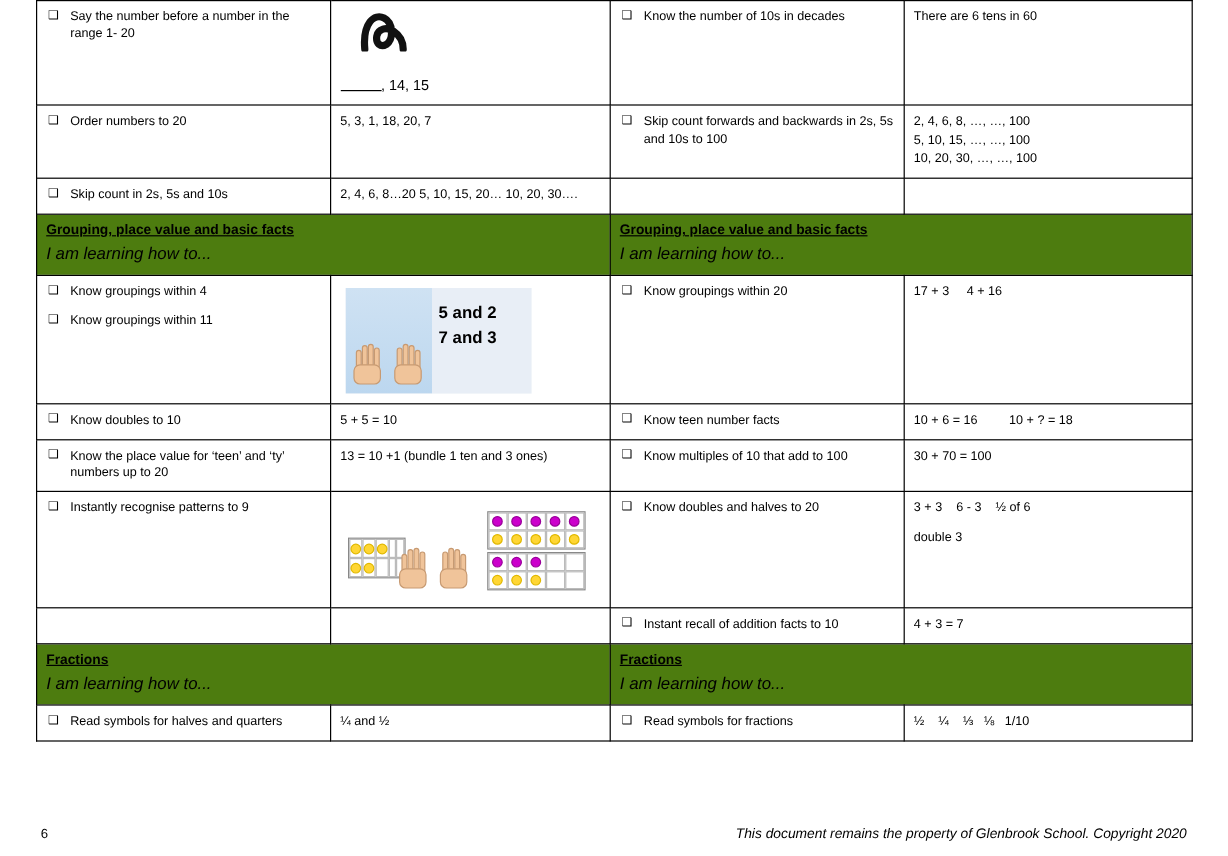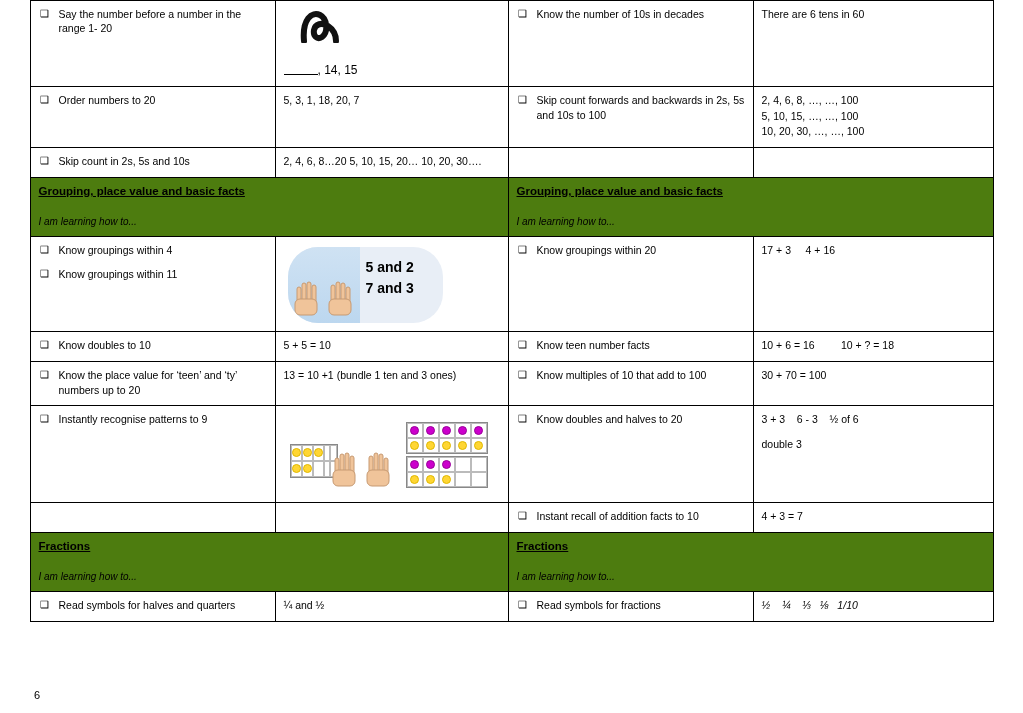--- a/index.html
+++ b/index.html
@@ -77,22 +77,22 @@
     background: #4d7c0f;
     padding: 8px 8px 9px 8px;
   }
   .section-title {
     font-weight: bold;
     text-decoration: underline;
     font-size: 11.5px;
   }
   .section-sub {
     font-style: italic;
-    font-size: 10px;
-    margin-top: 15px;
+    font-size: 14px;
+    margin-top: 1px;
   }
 
   
   .imgcell { padding: 4px 6px 6px 6px; }
 
   .curve-img {
     width: 44px;
     height: 34px;
     margin: 2px 0 0 14px;
   }
@@ -103,29 +103,28 @@
   .blank-line .ul {
     display: inline-block;
     width: 34px;
     border-bottom: 1px solid #000;
     height: 10px;
     vertical-align: -1px;
   }
 
   .hands-card {
     width: 155px;
-    height: 76px;
+    height: 88px;
     background: #e8eef6;
     display: flex;
     align-items: center;
     margin-top: 4px;
     margin-left: 4px;
     position: relative;
     overflow: hidden;
-    border-radius: 30px;
   }
   .hands-card .sky {
     position: absolute;
     left: 0; top: 0; bottom: 0;
     width: 72px;
     background: linear-gradient(#cfe2f3, #bcd7ef);
   }
   .hands-card .txt {
     position: absolute;
     left: 78px;
@@ -184,21 +183,21 @@
     display: flex;
     justify-content: space-between;
     align-items: flex-end;
     font-size: 11px;
   }
   .footer .pageno { font-size: 11px; }
   .footer .copy {
     font-style: italic;
     font-size: 11.5px;
   }
-  .nowrap { white-space: nowrap; font-style: italic; }
+  .nowrap { white-space: nowrap; }
 </style>
 </head>
 <body>
 
 <div class="page">
 
 
   <table class="sheet">
     <colgroup>
       <col class="c1">
@@ -561,15 +560,16 @@
               <span class="l nowrap">½&nbsp;&nbsp;&nbsp;&nbsp;¼&nbsp;&nbsp;&nbsp;&nbsp;⅓&nbsp;&nbsp;&nbsp;⅛&nbsp;&nbsp;&nbsp;1/10</span>
             </div>
         </td>
       </tr>
 
     </tbody>
   </table>
 
   <div class="footer">
     <div class="pageno">6</div>
+    <div class="copy">This document remains the property of Glenbrook School. Copyright 2020</div>
   </div>
 
 </div>
 
 </body></html>

